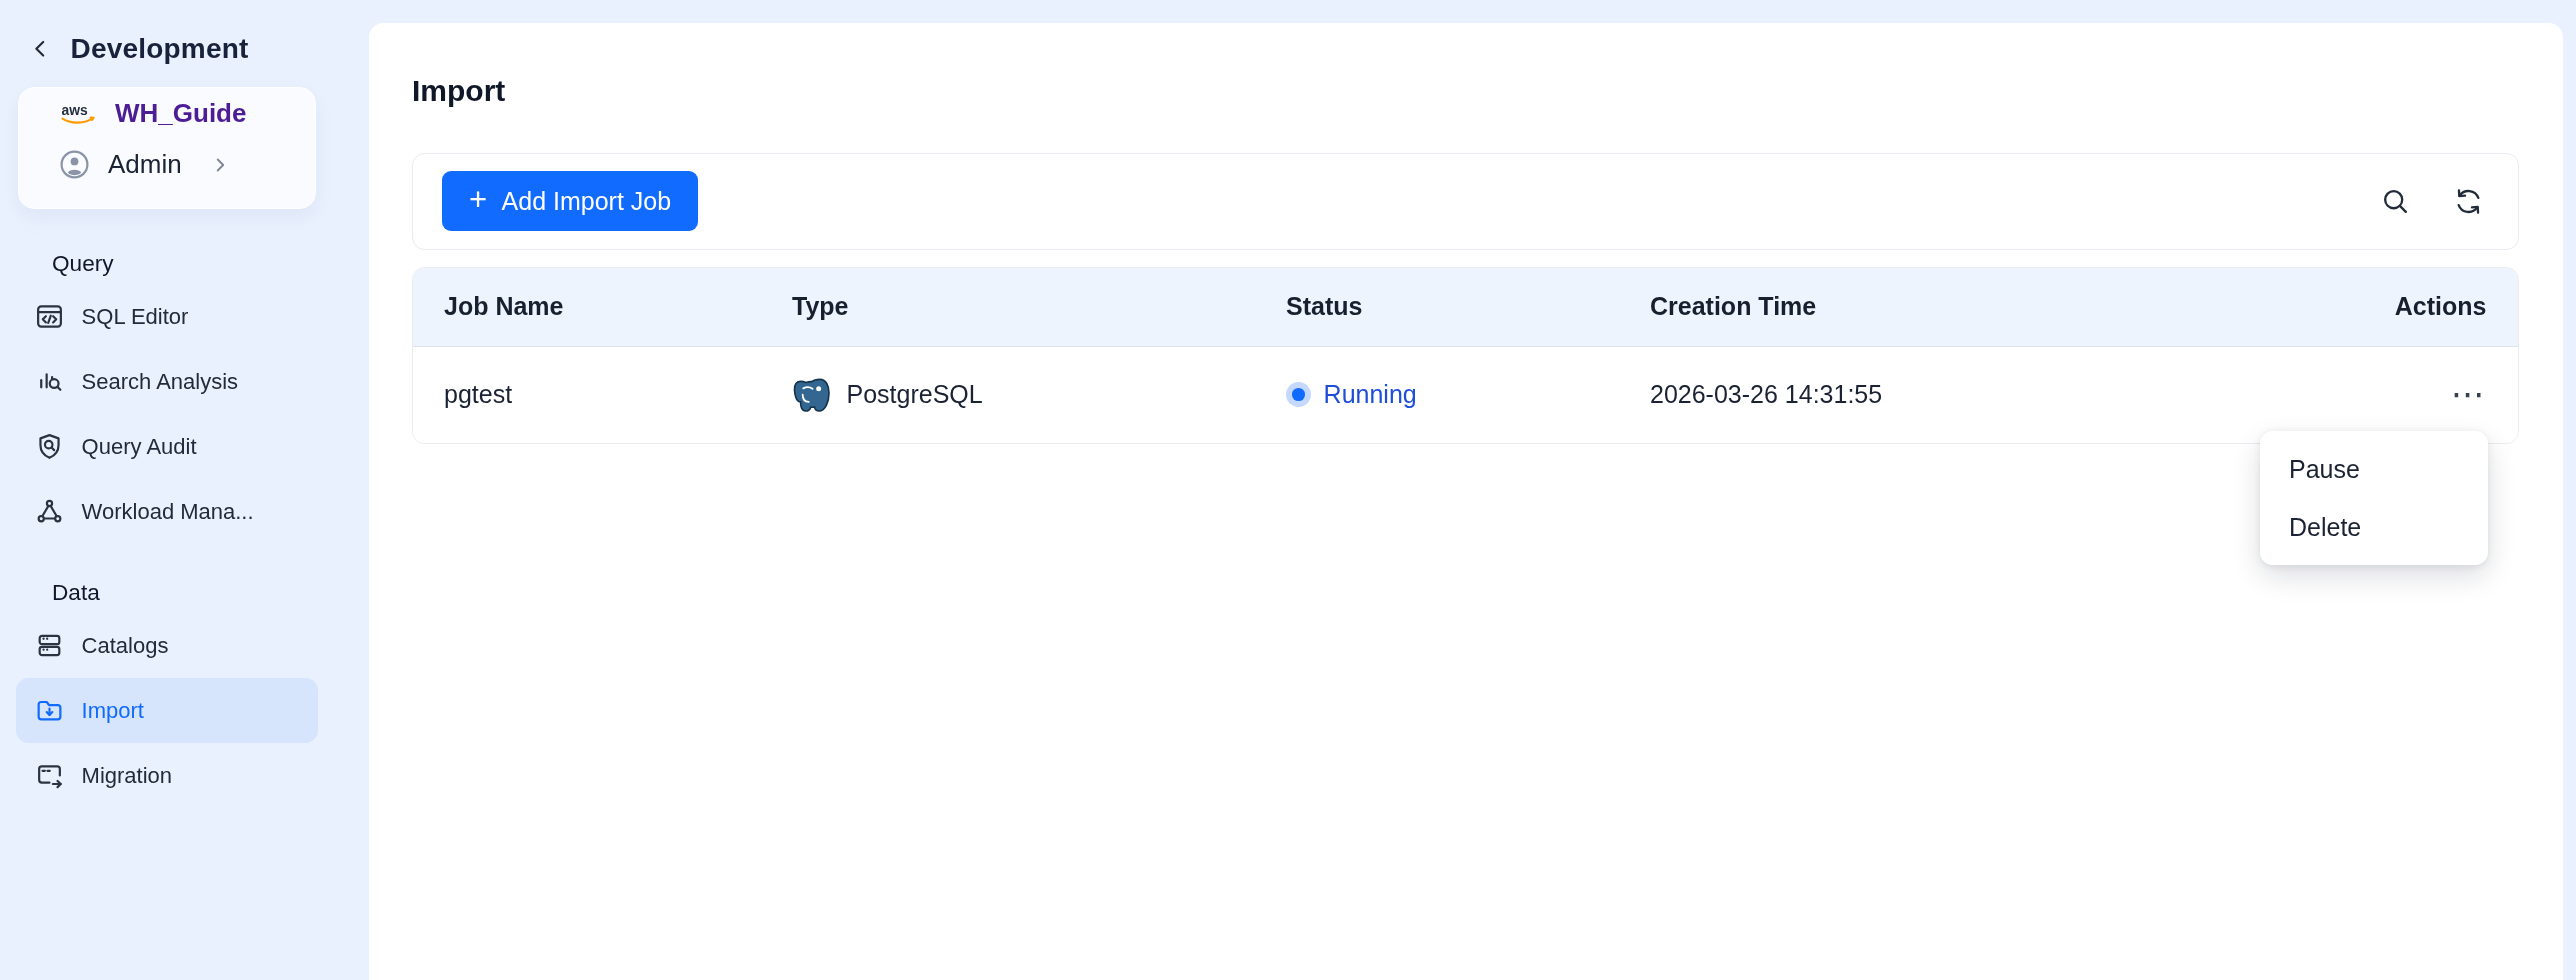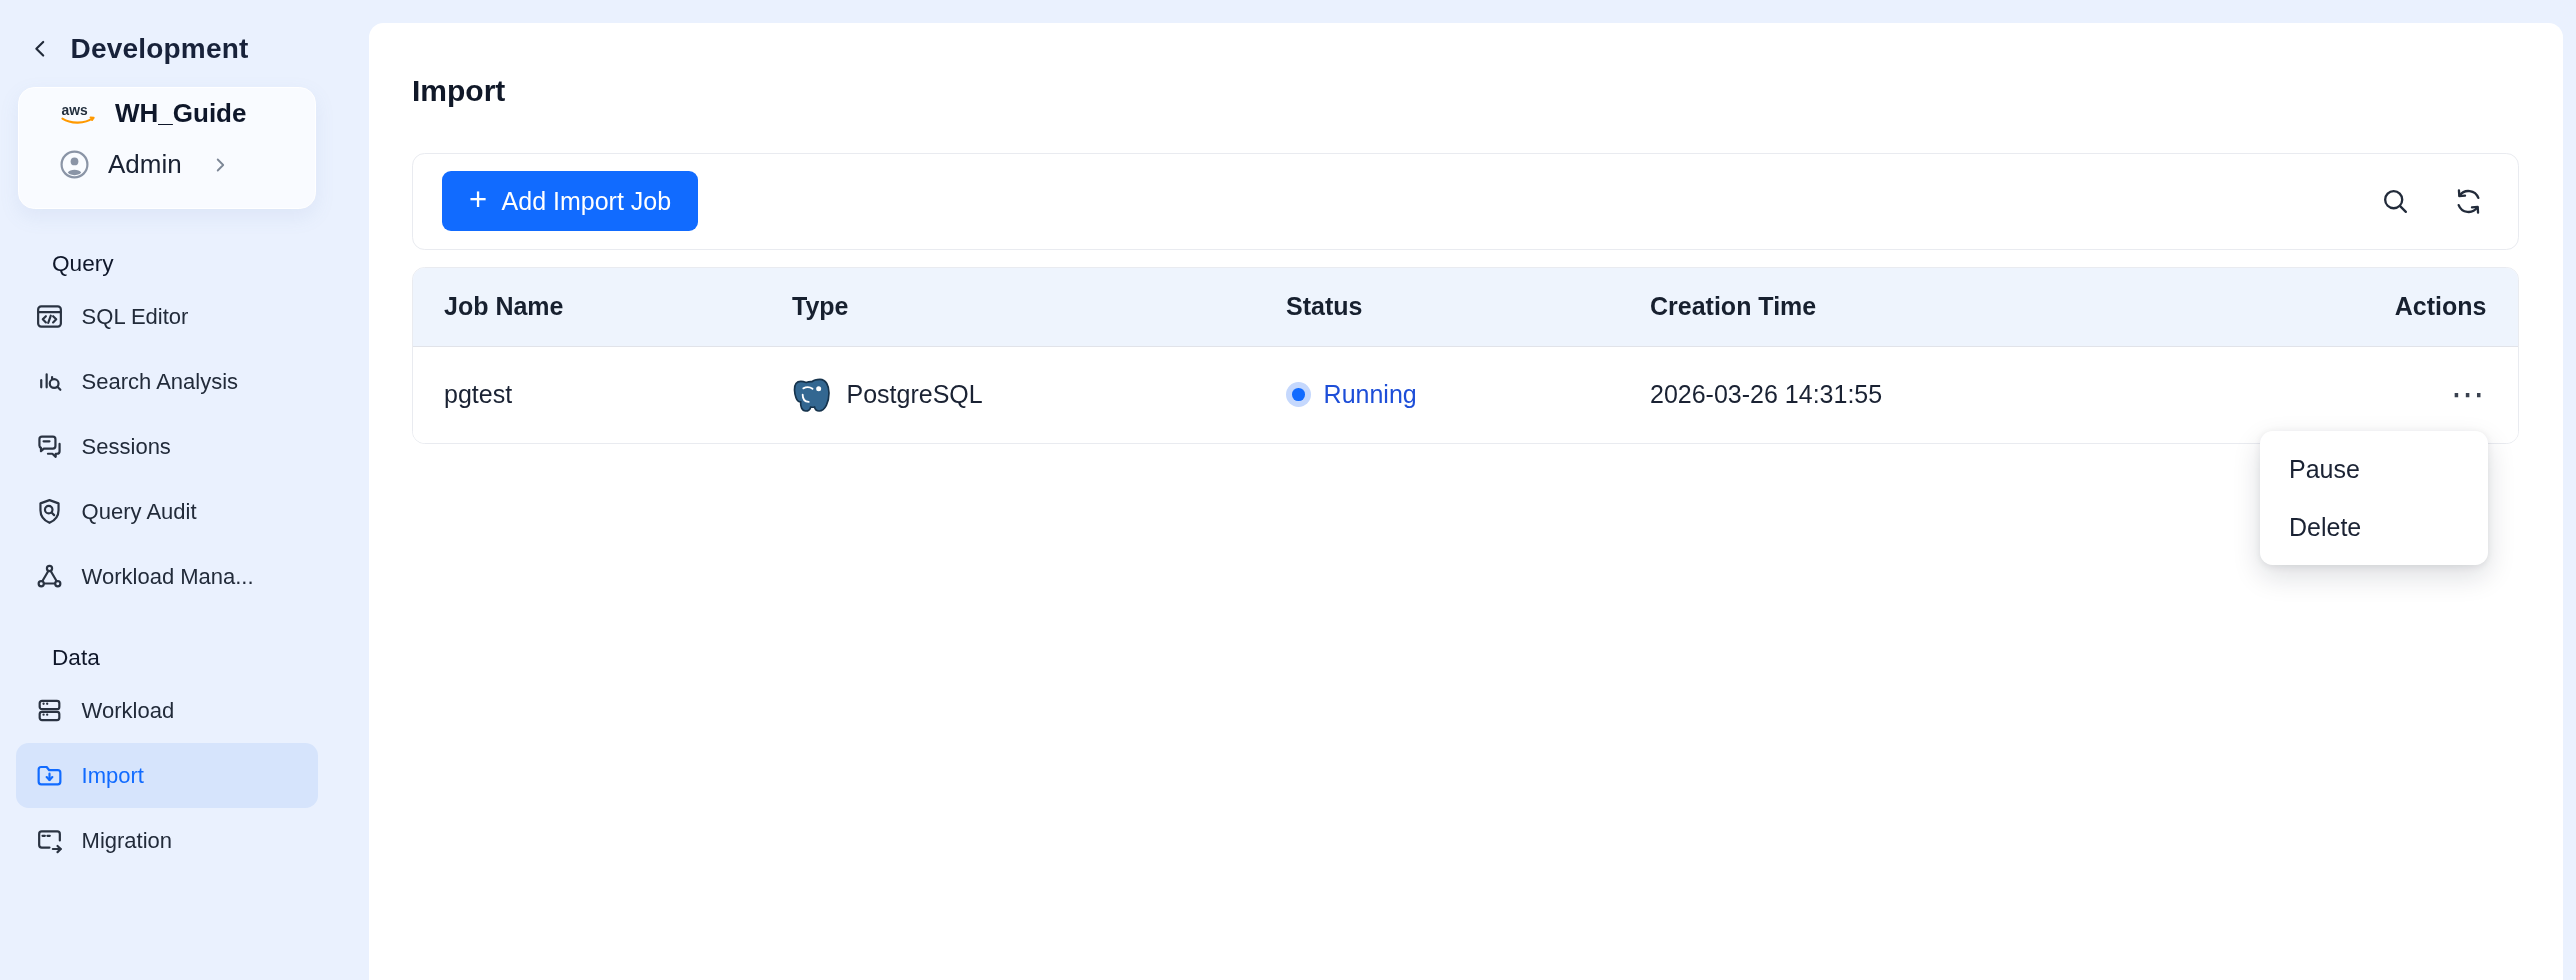--- a/index.html
+++ b/index.html
@@ -21,21 +21,21 @@
 
   .ws-card {
     margin:22px 18px 0 18px;
     background:#F9FBFF;
     border:1.8px solid #FFFFFF;
     border-radius:16.3px;
     padding:0 0 18px 0;
     box-shadow:0 7.2px 20px rgba(110,140,190,.10);
   }
   .ws-row { display:flex; align-items:center; gap:18px; padding:10px 0 10px 40px; cursor:pointer; }
-  .ws-name { font-size:26px; font-weight:700; color:#0f172a; }
+  .ws-name { font-size:26px; font-weight:700; color:#4c1d95; }
   .ws-role { font-size:26px; font-weight:500; color:#1A2233; }
   .ws-chevron { margin-left:9px; display:flex; align-items:center; }
 
   .sb-section-label { margin:42px 0 7.2px 52px; font-size:22.6px; color:#0f172a; }
   .sb-section-label.data { margin-top:36px; }
   .sb-item {
     height:65px; margin:0 16.3px; padding:0 18px;
     display:flex; align-items:center; gap:16.3px;
     border-radius:12.6px; font-size:22px; color:#222B3A; cursor:pointer;
   }
@@ -145,28 +145,20 @@
     <svg class="si" viewBox="0 0 24 24">
       <line x1="5.6" y1="11" x2="5.6" y2="16.5" class="icon-stroke"></line>
       <line x1="9.8" y1="6.5" x2="9.8" y2="16.5" class="icon-stroke"></line>
       <line x1="14" y1="8.5" x2="14" y2="10" class="icon-stroke"></line>
       <circle cx="15.6" cy="13.6" r="3.4" class="icon-stroke"></circle>
       <line x1="18.1" y1="16.1" x2="20.4" y2="18.4" class="icon-stroke"></line>
     </svg>
     <span>Search Analysis</span>
   </div>
 
-  <div class="sb-item">
-    <svg class="si" viewBox="0 0 24 24">
-      <path d="M4.2 6.4 a2 2 0 0 1 2-2 h8.4 a2 2 0 0 1 2 2 v5.2 a2 2 0 0 1 -2 2 h-7 l-2.2 2 v-2.6 a2 2 0 0 1 -1.2-1.8 Z" class="icon-stroke"></path>
-      <line x1="7.4" y1="8" x2="12" y2="8" class="icon-stroke"></line>
-      <path d="M19.8 10 v5.6 a2 2 0 0 1 -2 2 h-1 v2.4 l-2.6-2.4 h-3.4" class="icon-stroke"></path>
-    </svg>
-    <span>Sessions</span>
-  </div>
 
   <div class="sb-item">
     <svg class="si" viewBox="0 0 24 24">
       <path d="M12 3.2 L19 5.7 V11 C19 16 16 19 12 20.8 C8 19 5 16 5 11 V5.7 Z" class="icon-stroke"></path>
       <circle cx="11.4" cy="10.6" r="2.9" class="icon-stroke"></circle>
       <line x1="13.6" y1="12.8" x2="15.6" y2="14.8" class="icon-stroke"></line>
     </svg>
     <span>Query Audit</span>
   </div>
 
@@ -184,21 +176,21 @@
 
   <div class="sb-item">
     <svg class="si" viewBox="0 0 24 24">
       <rect x="4.4" y="4.6" width="15.2" height="6.4" rx="1.8" class="icon-stroke"></rect>
       <rect x="4.4" y="13" width="15.2" height="6.4" rx="1.8" class="icon-stroke"></rect>
       <circle cx="7.4" cy="6.8" r="0.9" class="icon-dot"></circle>
       <circle cx="10.2" cy="6.8" r="0.9" class="icon-dot"></circle>
       <circle cx="7.4" cy="15.2" r="0.9" class="icon-dot"></circle>
       <circle cx="10.2" cy="15.2" r="0.9" class="icon-dot"></circle>
     </svg>
-    <span>Workload</span>
+    <span>Catalogs</span>
   </div>
 
   <div class="sb-item active">
     <svg class="si" viewBox="0 0 24 24">
       <path d="M3.6 7.4 C3.6 6.3 4.5 5.4 5.6 5.4 H9.8 L11.8 7.9 H18.4 C19.5 7.9 20.4 8.8 20.4 9.9 V16.9 C20.4 18 19.5 18.9 18.4 18.9 H5.6 C4.5 18.9 3.6 18 3.6 16.9 Z" class="icon-stroke"></path>
       <line x1="12" y1="10.6" x2="12" y2="15.4" class="icon-stroke"></line>
       <polyline points="9.8,13.2 12,15.5 14.2,13.2" class="icon-stroke"></polyline>
     </svg>
     <span>Import</span>
   </div>

